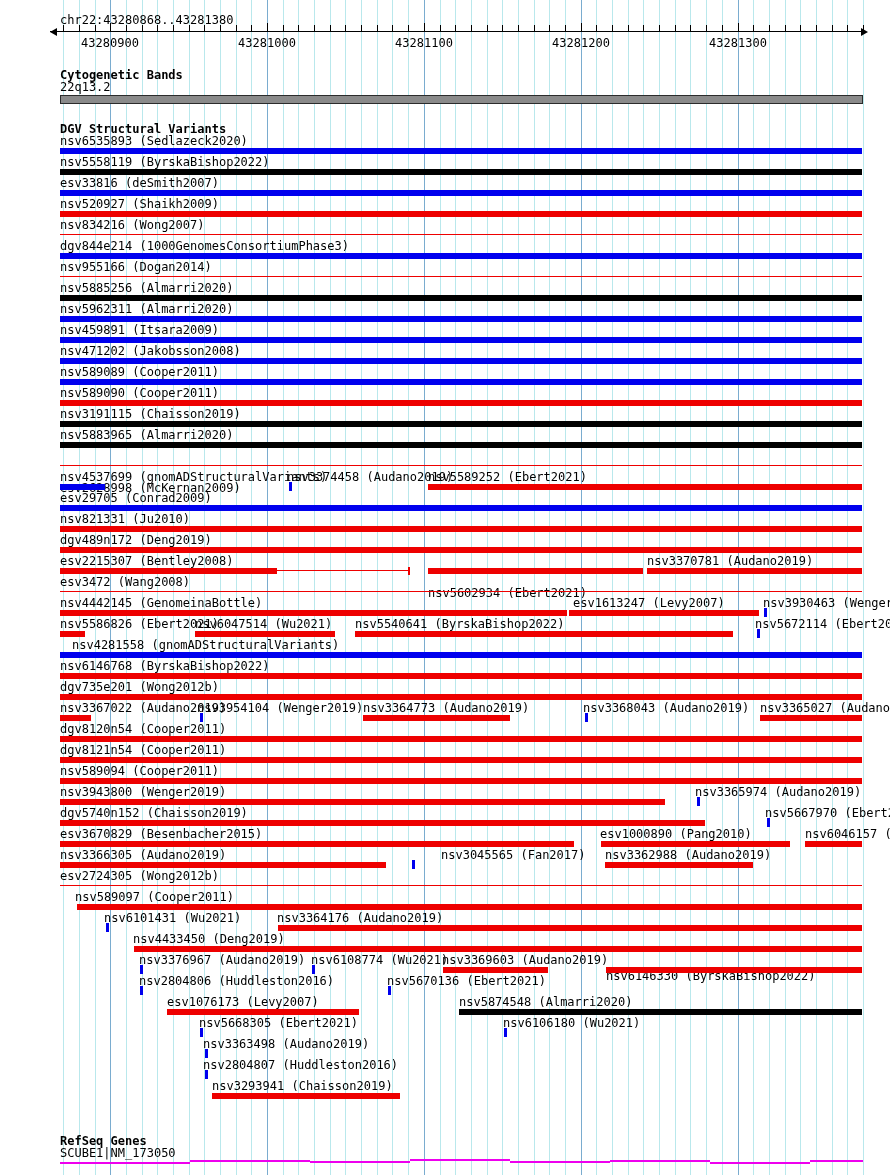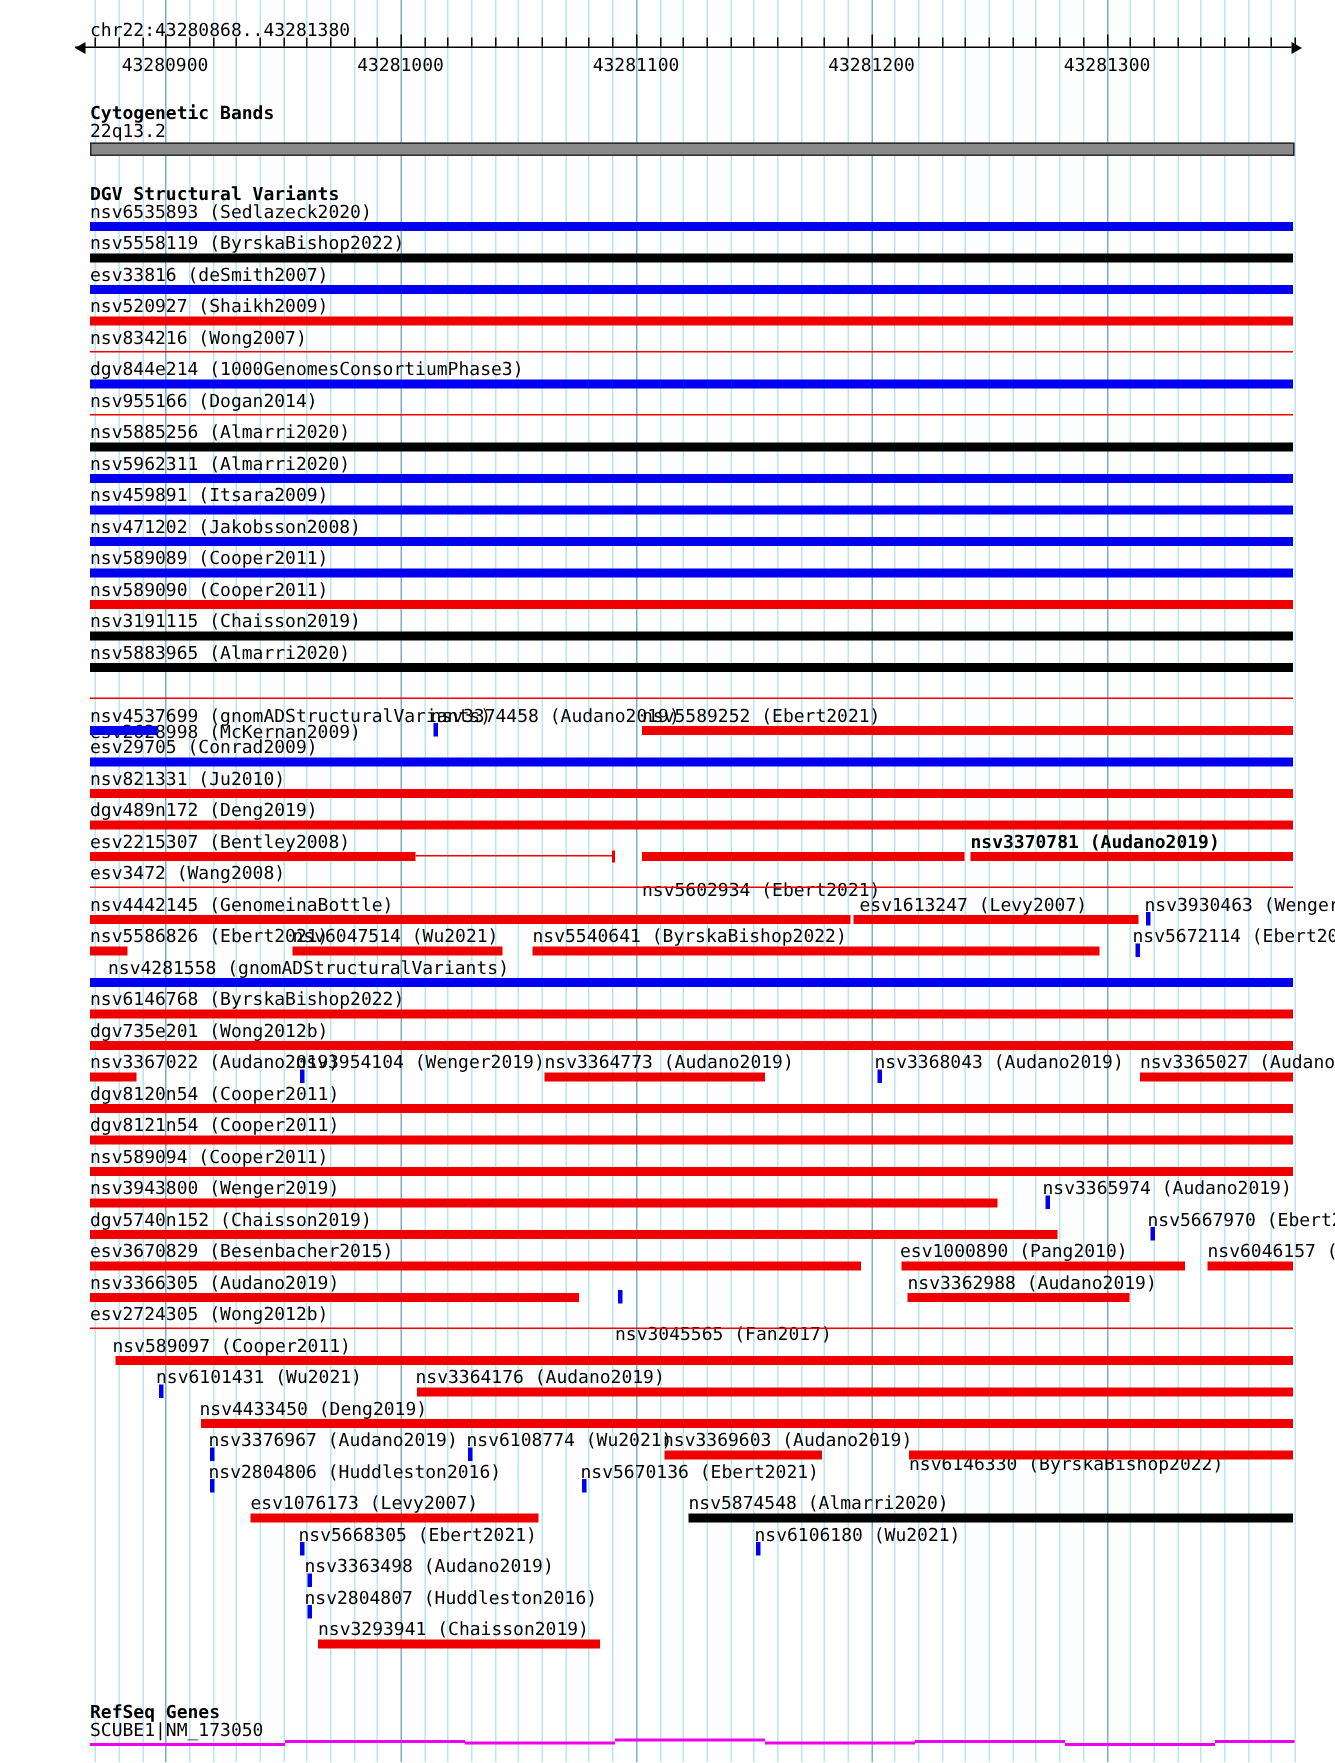--- a/index.html
+++ b/index.html
@@ -190,21 +190,21 @@
       <div class="feat-label" style="left: 60px; top: 513px;">nsv821331 (Ju2010)</div>
       <div class="seg" style="left: 60px; top: 526px; width: 802px; height: 6px; background: rgb(238, 0, 0);"></div>
       <div class="feat-label" style="left: 60px; top: 534px;">dgv489n172 (Deng2019)</div>
       <div class="seg" style="left: 60px; top: 547px; width: 802px; height: 6px; background: rgb(238, 0, 0);"></div>
       <div class="feat-label" style="left: 60px; top: 555px;">esv2215307 (Bentley2008)</div>
       <div class="seg" style="left: 60px; top: 568px; width: 217px; height: 6px; background: rgb(238, 0, 0);"></div>
       <div class="seg" style="left: 277px; top: 570px; width: 131px; height: 1px; background: rgb(238, 0, 0);"></div>
       <div class="seg" style="left: 408px; top: 567px; width: 2px; height: 8px; background: rgb(238, 0, 0);"></div>
       <div class="feat-label" style="left: 428px; top: 555px; margin-top: 32px;">nsv5602934 (Ebert2021)</div>
       <div class="seg" style="left: 428px; top: 568px; width: 215px; height: 6px; background: rgb(238, 0, 0);"></div>
-      <div class="feat-label" style="left: 647px; top: 555px; font-weight: bold;">nsv3370781 (Audano2019)</div>
+      <div class="feat-label" style="left: 647px; top: 555px;">nsv3370781 (Audano2019)</div>
       <div class="seg" style="left: 647px; top: 568px; width: 215px; height: 6px; background: rgb(238, 0, 0);"></div>
       <div class="feat-label" style="left: 60px; top: 576px;">esv3472 (Wang2008)</div>
       <div class="seg" style="left: 60px; top: 591px; width: 802px; height: 1px; background: rgb(238, 0, 0);"></div>
       <div class="feat-label" style="left: 60px; top: 597px;">nsv4442145 (GenomeinaBottle)</div>
       <div class="seg" style="left: 60px; top: 610px; width: 507px; height: 6px; background: rgb(238, 0, 0);"></div>
       <div class="feat-label" style="left: 573px; top: 597px;">esv1613247 (Levy2007)</div>
       <div class="seg" style="left: 569px; top: 610px; width: 190px; height: 6px; background: rgb(238, 0, 0);"></div>
       <div class="feat-label" style="left: 763px; top: 597px;">nsv3930463 (Wenger2019)</div>
       <div class="seg" style="left: 764px; top: 608px; width: 3px; height: 9px; background: rgb(0, 0, 238);"></div>
       <div class="feat-label" style="left: 60px; top: 618px;">nsv5586826 (Ebert2021)</div>
@@ -246,21 +246,21 @@
       <div class="feat-label" style="left: 765px; top: 807px;">nsv5667970 (Ebert2021)</div>
       <div class="seg" style="left: 767px; top: 818px; width: 3px; height: 9px; background: rgb(0, 0, 238);"></div>
       <div class="feat-label" style="left: 60px; top: 828px;">esv3670829 (Besenbacher2015)</div>
       <div class="seg" style="left: 60px; top: 841px; width: 514px; height: 6px; background: rgb(238, 0, 0);"></div>
       <div class="feat-label" style="left: 600px; top: 828px;">esv1000890 (Pang2010)</div>
       <div class="seg" style="left: 601px; top: 841px; width: 189px; height: 6px; background: rgb(238, 0, 0);"></div>
       <div class="feat-label" style="left: 805px; top: 828px;">nsv6046157 (Wu2021)</div>
       <div class="seg" style="left: 805px; top: 841px; width: 57px; height: 6px; background: rgb(238, 0, 0);"></div>
       <div class="feat-label" style="left: 60px; top: 849px;">nsv3366305 (Audano2019)</div>
       <div class="seg" style="left: 60px; top: 862px; width: 326px; height: 6px; background: rgb(238, 0, 0);"></div>
-      <div class="feat-label" style="left: 410px; top: 883px;">nsv3045565 (Fan2017)</div>
+      <div class="feat-label" style="left: 410px; top: 849px; padding-left: 31px;">nsv3045565 (Fan2017)</div>
       <div class="seg" style="left: 412px; top: 860px; width: 3px; height: 9px; background: rgb(0, 0, 238);"></div>
       <div class="feat-label" style="left: 605px; top: 849px;">nsv3362988 (Audano2019)</div>
       <div class="seg" style="left: 605px; top: 862px; width: 148px; height: 6px; background: rgb(238, 0, 0);"></div>
       <div class="feat-label" style="left: 60px; top: 870px;">esv2724305 (Wong2012b)</div>
       <div class="seg" style="left: 60px; top: 885px; width: 802px; height: 1px; background: rgb(238, 0, 0);"></div>
       <div class="feat-label" style="left: 75px; top: 891px;">nsv589097 (Cooper2011)</div>
       <div class="seg" style="left: 77px; top: 904px; width: 785px; height: 6px; background: rgb(238, 0, 0);"></div>
       <div class="feat-label" style="left: 104px; top: 912px;">nsv6101431 (Wu2021)</div>
       <div class="seg" style="left: 106px; top: 923px; width: 3px; height: 9px; background: rgb(0, 0, 238);"></div>
       <div class="feat-label" style="left: 277px; top: 912px;">nsv3364176 (Audano2019)</div>

